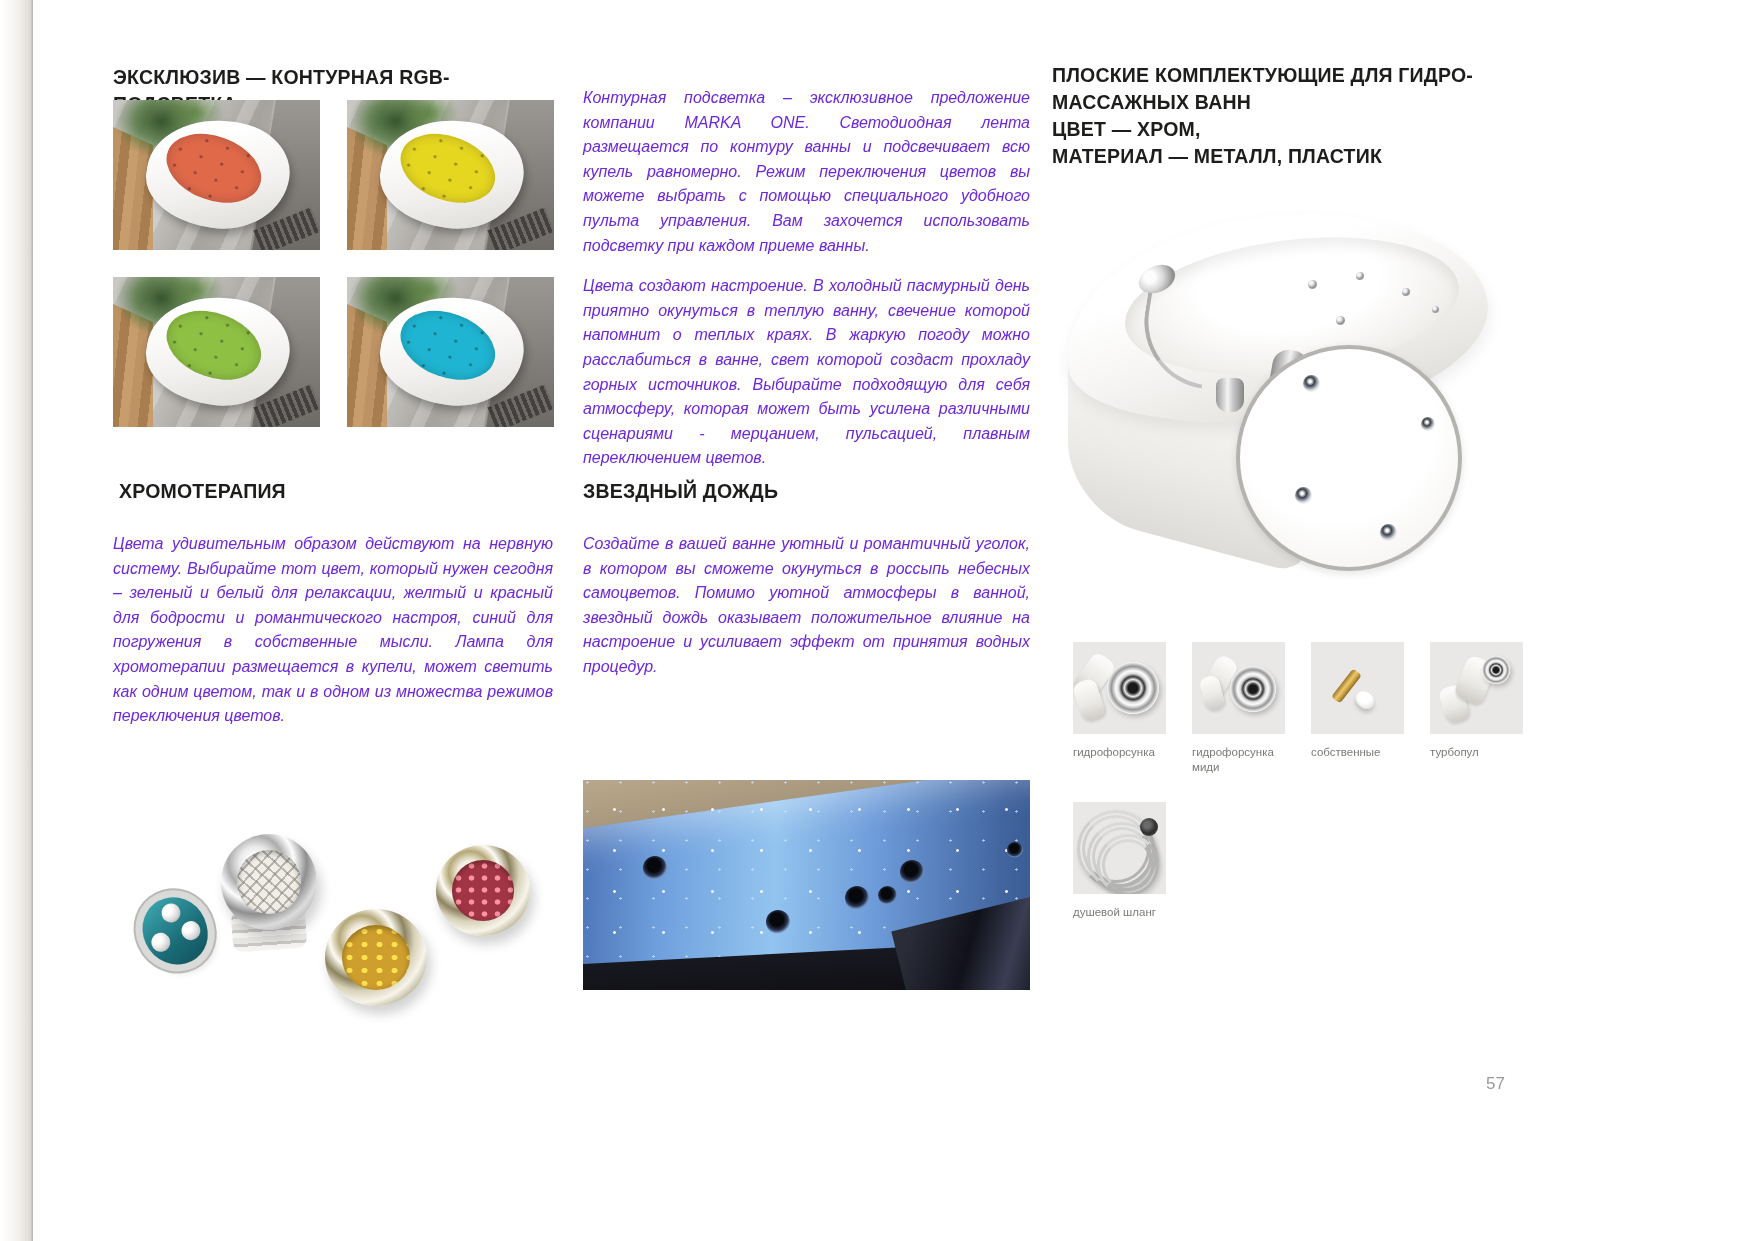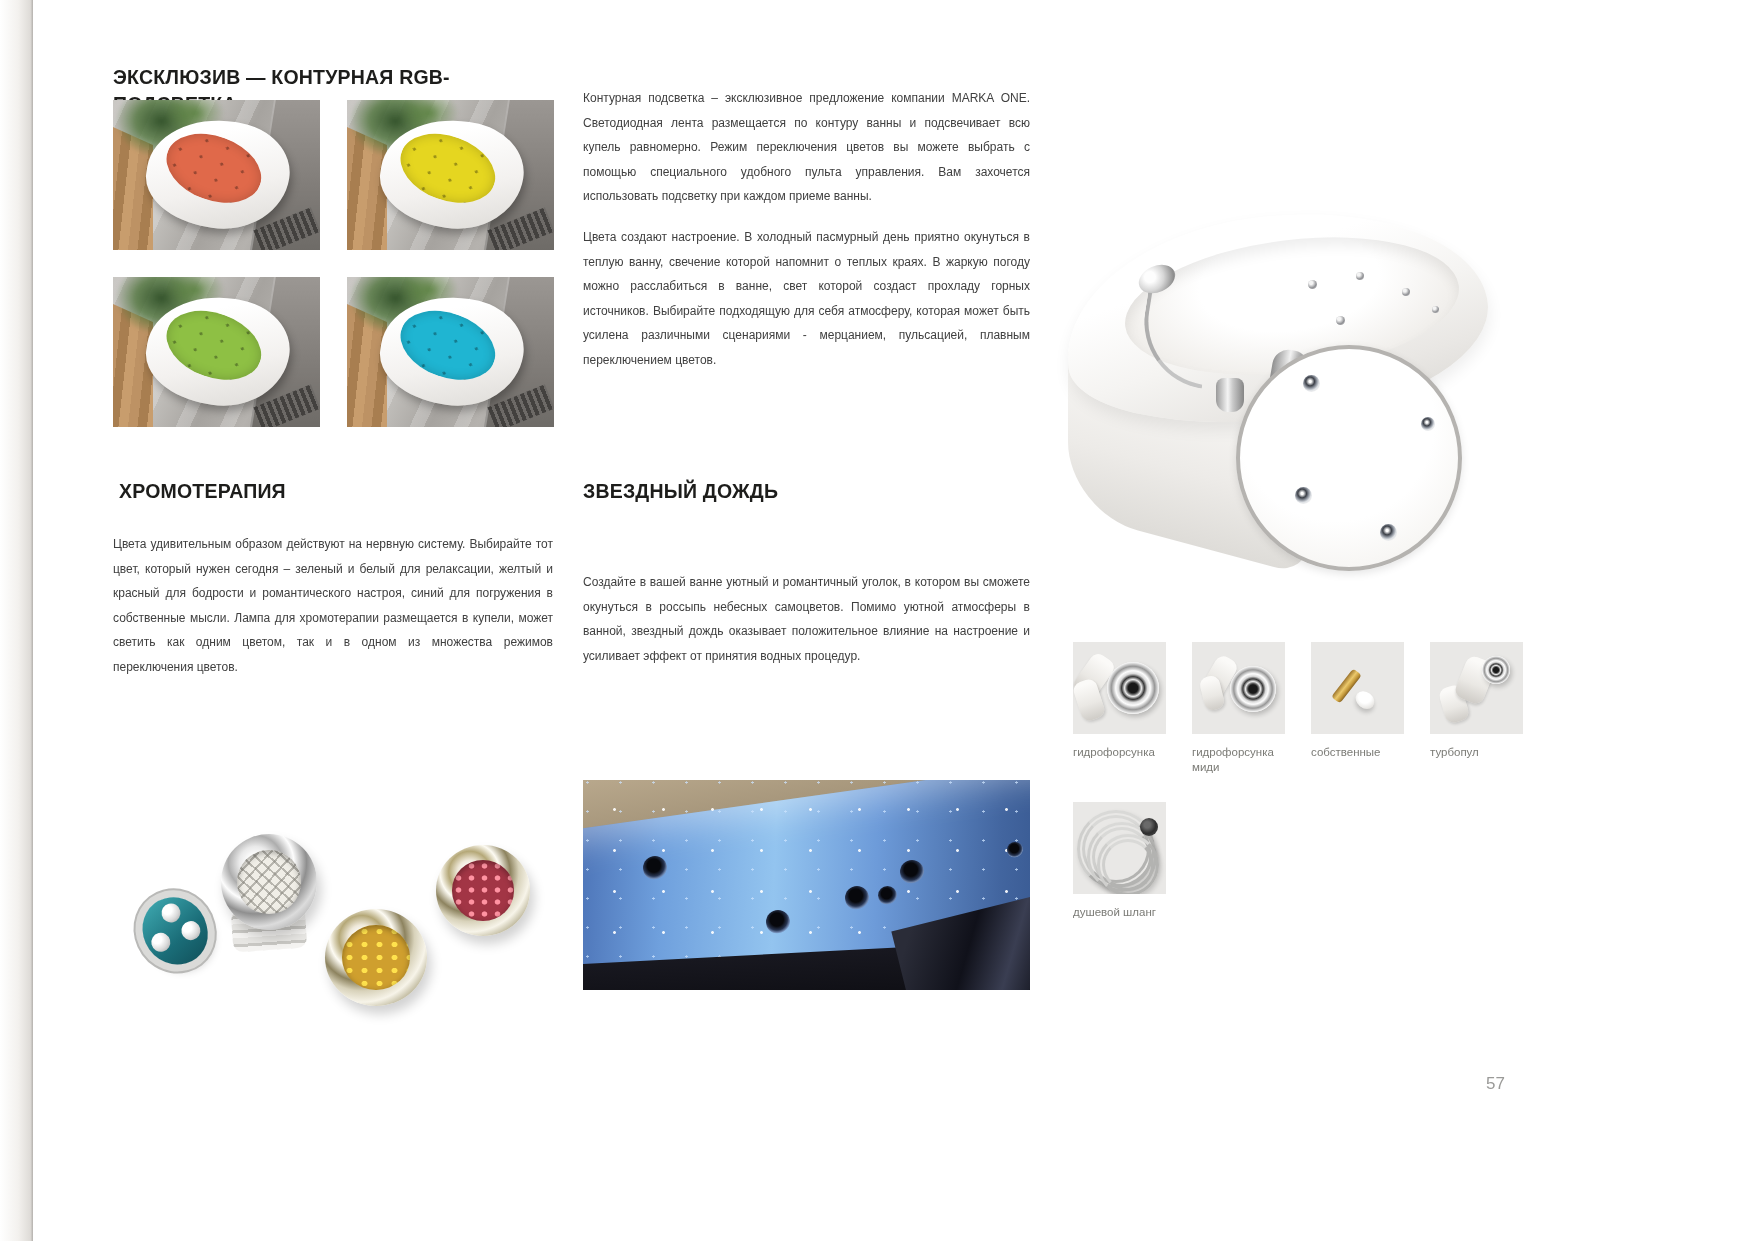--- a/index.html
+++ b/index.html
@@ -8,21 +8,21 @@
   .abs{position:absolute;}
 
   
   .page-edge{left:0;top:0;bottom:0;width:33px;
     background:linear-gradient(to right,#ffffff 0%,#f3f1ee 55%,#dedbd7 92%,#b9b6b2 99%,#8f8c88 100%);}
 
   
   .h-sec{font-size:19.5px;font-weight:bold;color:#1d1d1b;letter-spacing:.2px;line-height:27px;}
 
   
-  .copy{font-size:12px;line-height:24.6px;text-align:justify;color:#404040;}
+  .copy{font-size:16px;line-height:24.6px;text-align:justify;color:#6d28d9;font-style:italic;}
   .copy p{margin:0 0 16px 0;}
 
   
   .bath-tile{width:207px;height:150px;overflow:hidden;
     background:linear-gradient(115deg,#bab7b3 0%,#cccac6 28%,#a6a39f 55%,#b5b2ae 72%,#8b8885 100%);}
   .bt-streaks{position:absolute;inset:0;
     background:repeating-linear-gradient(115deg,rgba(255,255,255,.22) 0 13px,rgba(255,255,255,0) 13px 40px);}
   .bt-wood{position:absolute;left:0;top:36px;width:40px;height:130px;transform:skewY(24deg);
     background:repeating-linear-gradient(96deg,#bd9264 0 9px,#a87e50 9px 18px,#c89d6d 18px 27px);}
   .bt-plant{position:absolute;left:2px;top:-16px;width:92px;height:74px;filter:blur(1.5px);
@@ -215,36 +215,42 @@
     </div>
   </div>
 
   <div class="abs copy" style="left:583px;top:86px;width:447px;">
     <p>Контурная подсветка – эксклюзивное предложение компании MARKA ONE. Светодиодная лента размещается по контуру ванны и подсвечивает всю купель равномерно. Режим переключения цветов вы можете выбрать с помощью специального удобного пульта управления. Вам захочется использовать подсветку при каждом приеме ванны.</p>
     <p>Цвета создают настроение. В холодный пасмурный день приятно окунуться в теплую ванну, свечение которой напомнит о теплых краях. В жаркую погоду можно расслабиться в ванне, свет которой создаст прохладу горных источников. Выбирайте подходящую для себя атмосферу, которая может быть усилена различными сценариями - мерцанием, пульсацией, плавным переключением цветов.</p>
   </div>
 
   <div class="abs h-sec" style="left:583px;top:478px;">ЗВЕЗДНЫЙ ДОЖДЬ</div>
 
-  <div class="abs copy" style="left:583px;top:532px;width:447px;margin-top:38px;">Создайте в вашей ванне уютный и романтичный уголок, в котором вы сможете окунуться в россыпь небесных самоцветов. Помимо уютной атмосферы в ванной, звездный дождь оказывает положительное влияние на настроение и усиливает эффект от принятия водных процедур.</div>
+  <div class="abs copy" style="left:583px;top:532px;width:447px;">Создайте в вашей ванне уютный и романтичный уголок, в котором вы сможете окунуться в россыпь небесных самоцветов. Помимо уютной атмосферы в ванной, звездный дождь оказывает положительное влияние на настроение и усиливает эффект от принятия водных процедур.</div>
 
   <div class="abs starry" style="left:583px;top:780px;">
     <div class="st-rim"></div>
     <div class="st-basin"></div>
     <div class="st-stars"></div>
     <div class="st-jet" style="left:183px;top:130px;"></div>
     <div class="st-jet" style="left:262px;top:106px;"></div>
     <div class="st-jet" style="left:295px;top:106px;width:19px;height:19px;"></div>
     <div class="st-jet" style="left:317px;top:80px;"></div>
     <div class="st-jet" style="left:60px;top:76px;"></div>
     <div class="st-jet" style="left:424px;top:62px;width:16px;height:16px;"></div>
     <div class="st-dark"></div>
     <div class="st-gloss"></div>
   </div>
 
+  <div class="abs" style="left:1052px;top:62px;">
+    <div class="h-sec">ПЛОСКИЕ КОМПЛЕКТУЮЩИЕ ДЛЯ ГИДРО-</div>
+    <div class="h-sec">МАССАЖНЫХ ВАНН</div>
+    <div class="h-sec">ЦВЕТ — ХРОМ,</div>
+    <div class="h-sec">МАТЕРИАЛ — МЕТАЛЛ, ПЛАСТИК</div>
+  </div>
 
   <div class="abs rimg" style="left:1050px;top:188px;">
     <div class="rtub-skirt"></div>
     <div class="rtub-rim"></div>
     <div class="rtub-basin"></div>
     <div class="hose"></div>
     <div class="handset"></div>
     <div class="knob"></div>
     <div class="spout"></div>
     <div class="chrome-dot" style="left:258px;top:92px;width:9px;height:9px;"></div>

